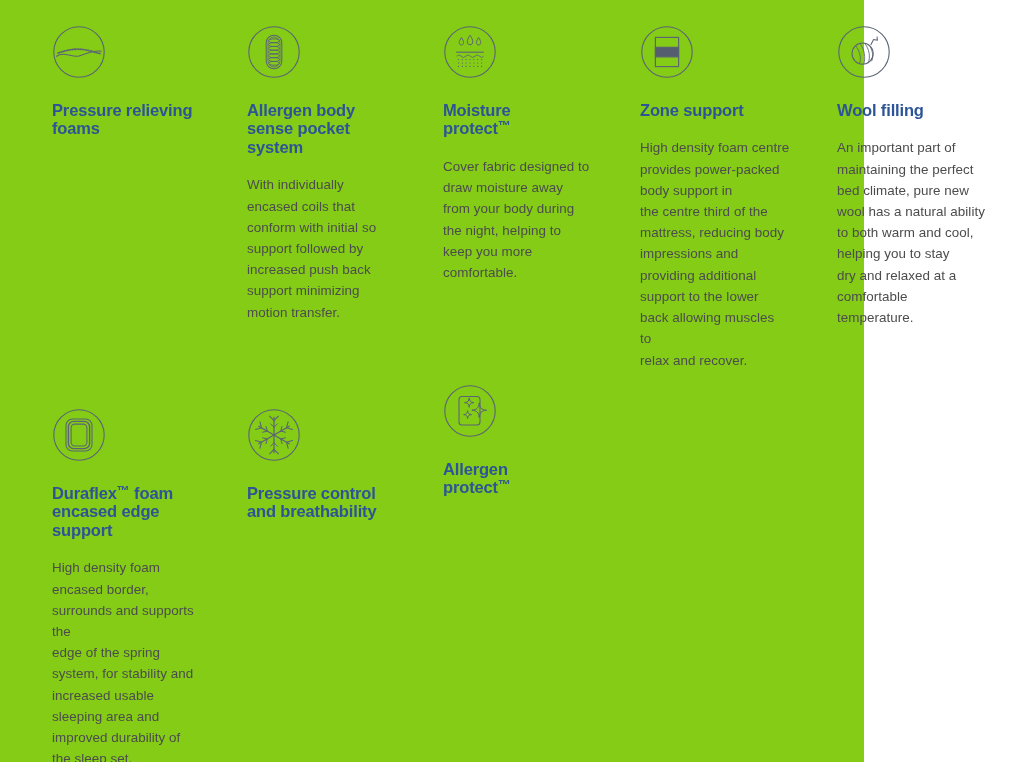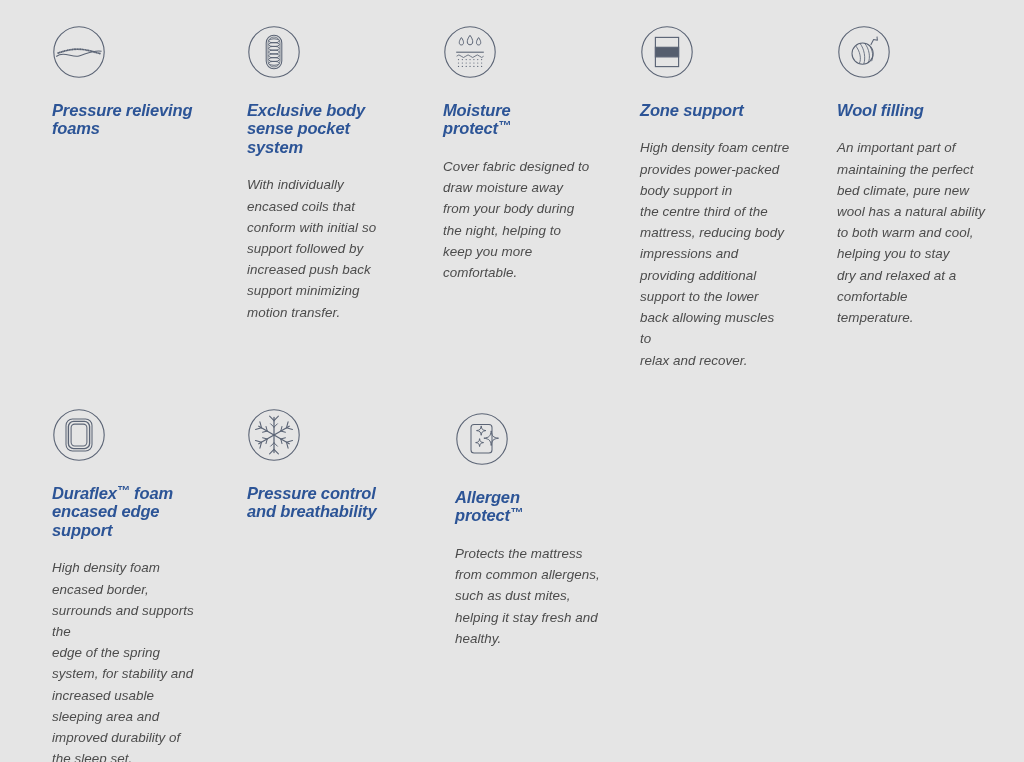--- a/index.html
+++ b/index.html
@@ -8,24 +8,23 @@
   html, body {
     width: 1024px;
     height: 762px;
     background: #ffffff;
     font-family: "Liberation Sans", sans-serif;
     overflow: hidden;
   }
 
   #features-grid {
     position: relative;
-    width: 1024px;
+    width: 864px;
     height: 762px;
-    background: #e5e5e5;
-    font-style: italic;
+    background: #84cc16;
   }
 
   .feature-card {
     position: absolute;
     width: 180px;
   }
 
   .icon-wrap {
     width: 54px;
     height: 54px;
@@ -111,21 +110,21 @@
           <rect x="21.0" y="12.0" width="12.0" height="30.0" rx="6.0" fill="none" stroke="#5b6475" stroke-width="0.8"></rect>
           <ellipse cx="27" cy="15.80" rx="5.4" ry="2.0" fill="none" stroke="#5b6475" stroke-width="0.95"></ellipse>
           <ellipse cx="27" cy="19.55" rx="5.4" ry="2.0" fill="none" stroke="#5b6475" stroke-width="0.95"></ellipse>
           <ellipse cx="27" cy="23.30" rx="5.4" ry="2.0" fill="none" stroke="#5b6475" stroke-width="0.95"></ellipse>
           <ellipse cx="27" cy="27.05" rx="5.4" ry="2.0" fill="none" stroke="#5b6475" stroke-width="0.95"></ellipse>
           <ellipse cx="27" cy="30.80" rx="5.4" ry="2.0" fill="none" stroke="#5b6475" stroke-width="0.95"></ellipse>
           <ellipse cx="27" cy="34.55" rx="5.4" ry="2.0" fill="none" stroke="#5b6475" stroke-width="0.95"></ellipse>
           <ellipse cx="27" cy="38.30" rx="5.4" ry="2.0" fill="none" stroke="#5b6475" stroke-width="0.95"></ellipse>
         </svg>
       </div>
-      <div class="feature-title">Exclusive body
+      <div class="feature-title">Allergen body
 sense pocket
 system</div>
       <div class="feature-body">With individually
 encased coils that
 conform with initial so
 support followed by
 increased push back
 support minimizing
 motion transfer.</div>
     </div>
@@ -281,31 +280,26 @@
             <line x1="27" y1="12.6" x2="22.6" y2="8.2" stroke="#5b6475" stroke-width="1.1" stroke-linecap="round"></line>
             <line x1="27" y1="12.6" x2="31.4" y2="8.2" stroke="#5b6475" stroke-width="1.1" stroke-linecap="round"></line>
             <line x1="27" y1="19.2" x2="23.6" y2="15.8" stroke="#5b6475" stroke-width="1.0" stroke-linecap="round"></line>
             <line x1="27" y1="19.2" x2="30.4" y2="15.8" stroke="#5b6475" stroke-width="1.0" stroke-linecap="round"></line>
           </g>
         </svg>
       </div>
       <div class="feature-title">Pressure control
 and breathability</div>
     </div>
-    <div class="feature-card" style="left: 443px; top: 412px; margin-left: 12px;">
+    <div class="feature-card" style="left: 443px; top: 384px;">
       <div class="icon-wrap">
         <svg viewBox="0 0 54 54" xmlns="http://www.w3.org/2000/svg">
           <circle cx="27" cy="27" r="25.2" fill="none" stroke="#5b6475" stroke-width="1.1"></circle>
           <rect x="16.0" y="12.4" width="21.0" height="28.6" rx="3.0" fill="none" stroke="#5b6475" stroke-width="1.05"></rect>
           <path d="M36.2 18.88 C36.932 24.247999999999998 38.152 25.468 43.52 26.2 C38.152 26.932 36.932 28.152 36.2 33.519999999999996 C35.468 28.152 34.248000000000005 26.932 28.880000000000003 26.2 C34.248000000000005 25.468 35.468 24.247999999999998 36.2 18.88Z" fill="none" stroke="#5b6475" stroke-width="1.0" stroke-linejoin="round"></path>
           <path d="M26.2 13.920000000000002 C26.668 17.352 27.448 18.132 30.88 18.6 C27.448 19.068 26.668 19.848000000000003 26.2 23.28 C25.732 19.848000000000003 24.951999999999998 19.068 21.52 18.6 C24.951999999999998 18.132 25.732 17.352 26.2 13.920000000000002Z" fill="none" stroke="#5b6475" stroke-width="1.0" stroke-linejoin="round"></path>
           <path d="M24.6 26.64 C24.996000000000002 29.544 25.656000000000002 30.204 28.560000000000002 30.6 C25.656000000000002 30.996000000000002 24.996000000000002 31.656000000000002 24.6 34.56 C24.204 31.656000000000002 23.544 30.996000000000002 20.64 30.6 C23.544 30.204 24.204 29.544 24.6 26.64Z" fill="none" stroke="#5b6475" stroke-width="1.0" stroke-linejoin="round"></path>
         </svg>
       </div>
       <div class="feature-title">Allergen
 protect<span class="tm">™</span></div>
-      <div class="feature-body">Protects the mattress
-from common allergens,
-such as dust mites,
-helping it stay fresh and
-healthy.</div>
     </div>
   </div>
 
 </body></html>

